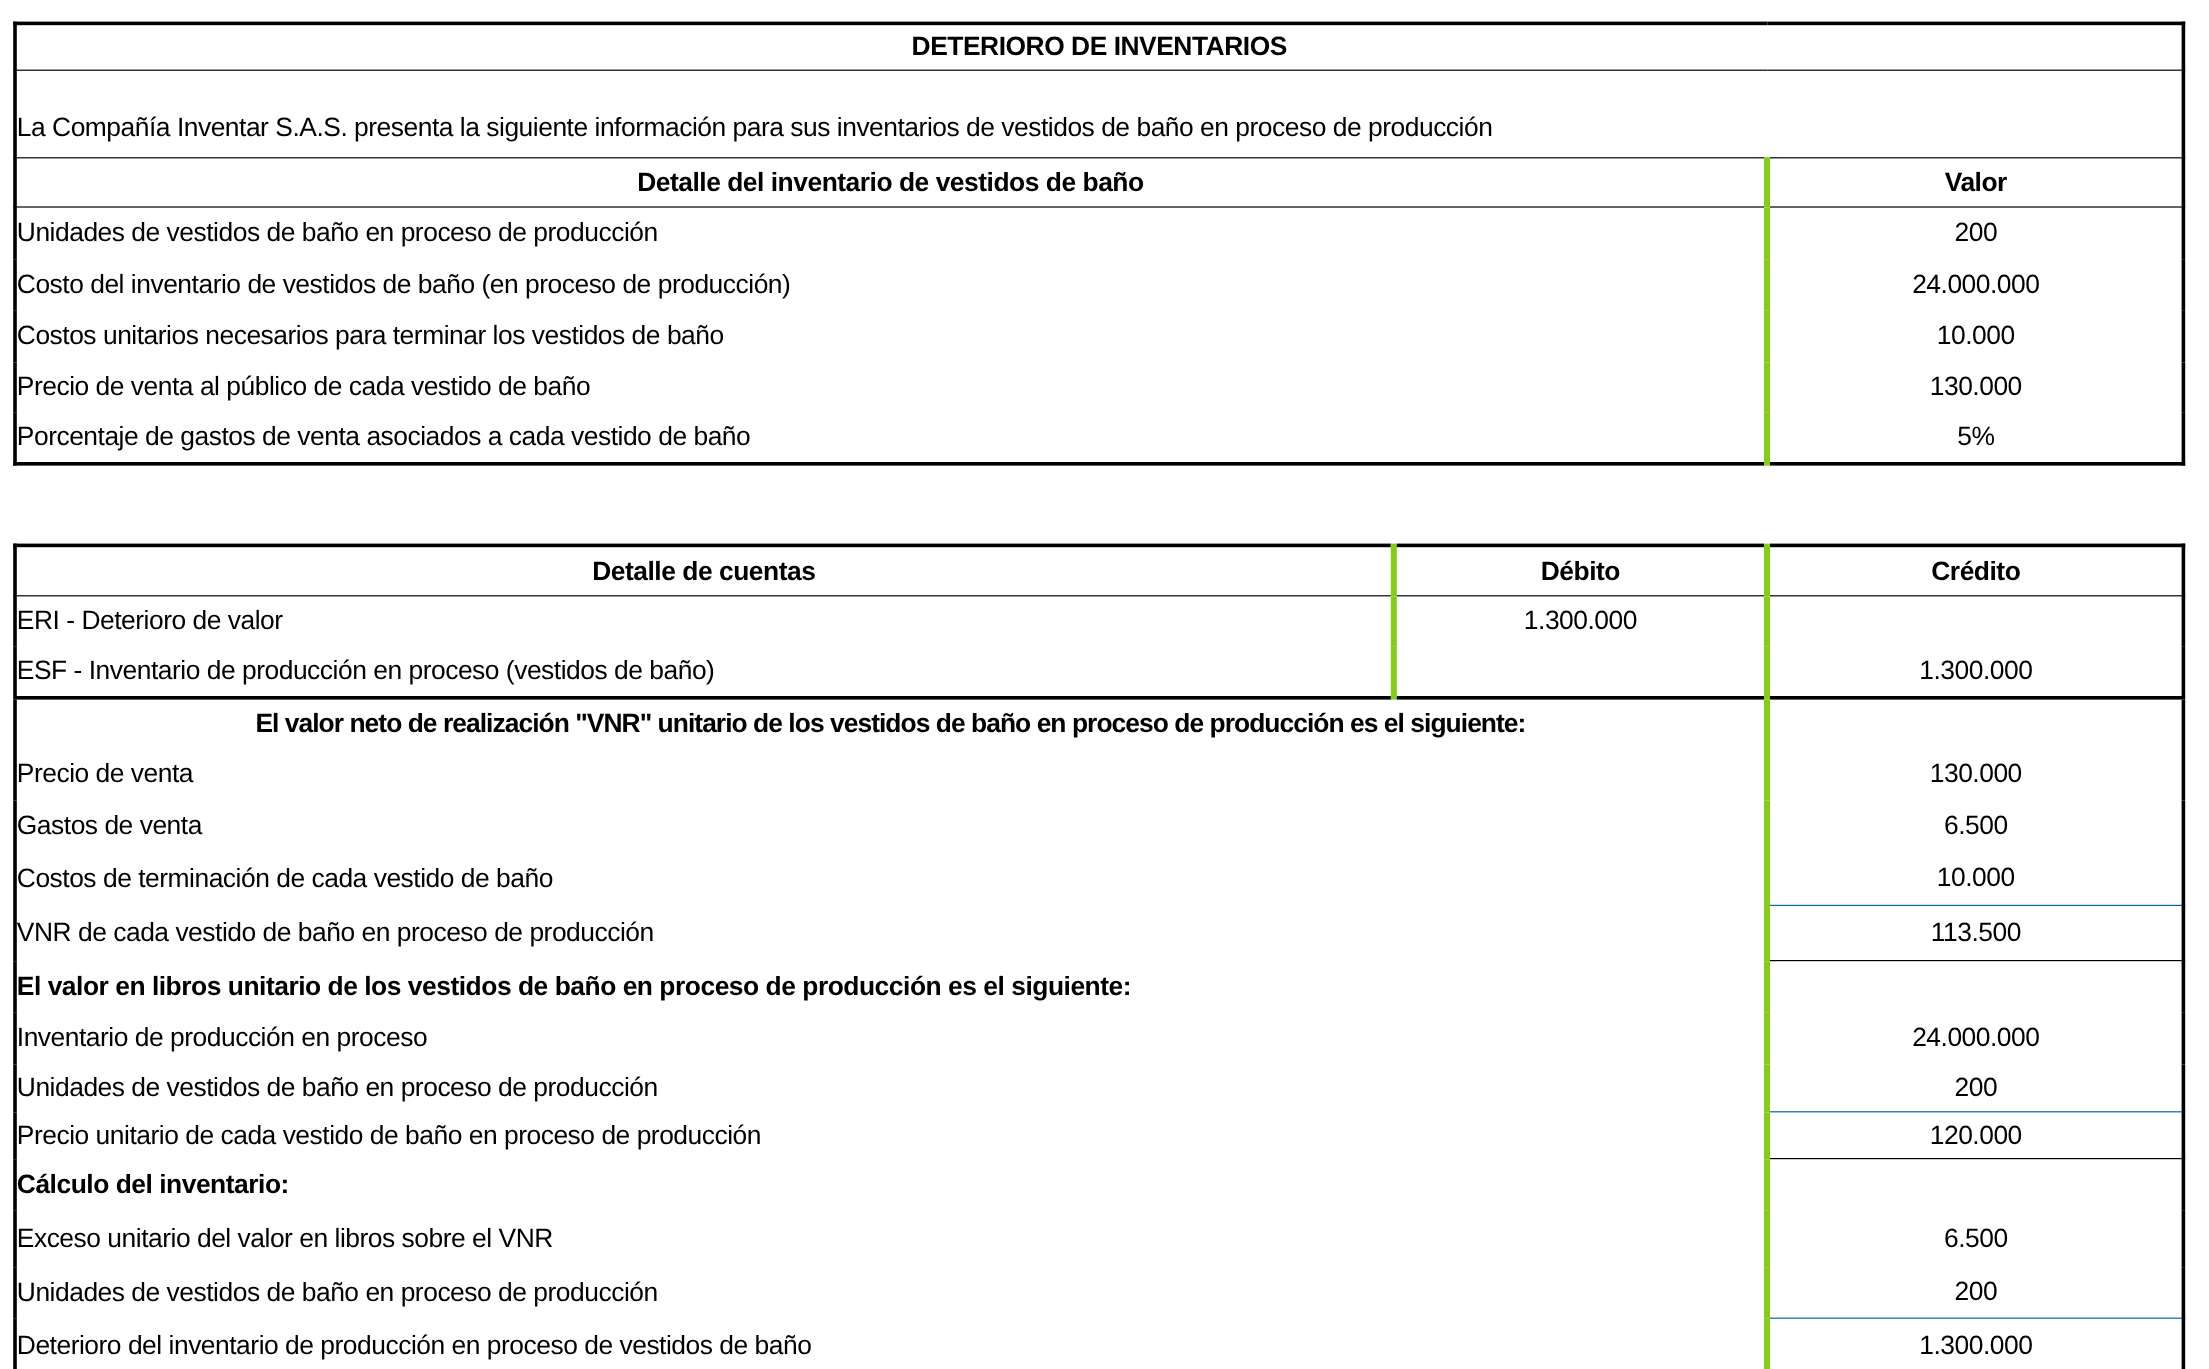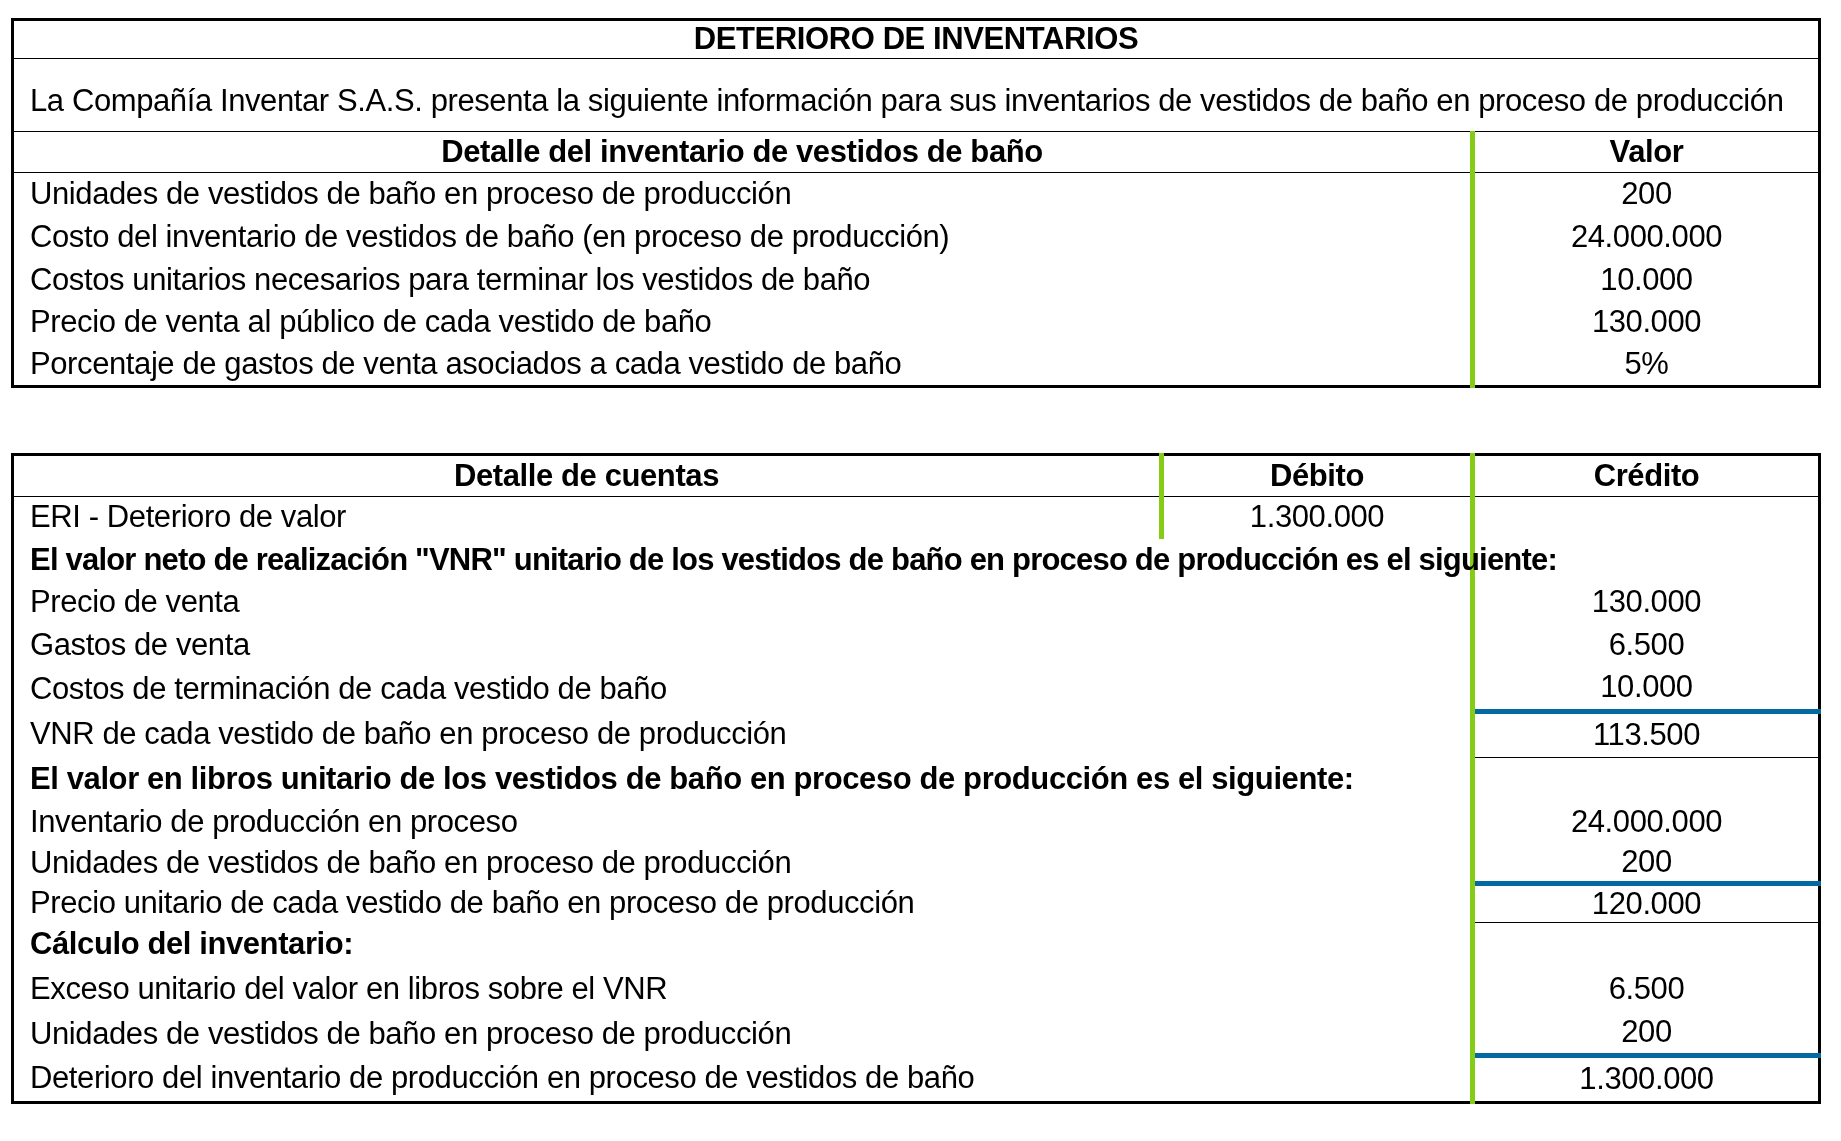--- a/index.html
+++ b/index.html
@@ -22,34 +22,34 @@
     position: absolute;
     left: 11px;
     border-collapse: collapse;
     table-layout: fixed;
     border: 3px solid #000000;
     background: #ffffff;
   }
   #t1 { top: 18px;  width: 1807px; }
   #t2 { top: 435px; width: 1807px; margin-top: 18px; }
   td {
-    font-size: 31px;
+    font-size: 22px;
     line-height: 1.12;
     letter-spacing: -0.4px;
-    padding: 0 16px;
+    padding: 0 0;
     vertical-align: middle;
     white-space: nowrap;
     overflow: visible;
     text-align: left;
   }
   td.c  { text-align: center; }
   td.b  { font-weight: bold; }
   td.br { border-right: 5px solid #84cc16; }
   td.bb { border-bottom: 1px solid #000000; }
-  td.bt { border-top: 5px solid #0369a1; }
+  td.bt { border-top: 1px solid #0369a1; }
   tr.sec td { border-bottom: 3px solid #000000; }
   td.bottom { vertical-align: bottom; padding-bottom: 12px; }
   td.tight { letter-spacing: -0.8px; }
 </style>
 </head>
 <body>
 
 <div class="sheet">
 
   <table id="t1">
@@ -101,20 +101,25 @@
       <tr style="height:42px">
         <td class="c b br bb">Detalle de cuentas</td>
         <td class="c b br bb">Débito</td>
         <td class="c b bb">Crédito</td>
       </tr>
       <tr style="height:42px">
         <td class="br">ERI - Deterioro de valor</td>
         <td class="c br">1.300.000</td>
         <td class="c"></td>
       </tr>
+      <tr style="height:43px" class="sec">
+        <td class="br">ESF - Inventario de producción en proceso (vestidos de baño)</td>
+        <td class="c br"></td>
+        <td class="c">1.300.000</td>
+      </tr>
 
       <tr style="height:43px">
         <td colspan="2" class="c b br tight">El valor neto de realización "VNR" unitario de los vestidos de baño en proceso de producción es el siguiente:</td>
         <td></td>
       </tr>
       <tr style="height:42px">
         <td colspan="2" class="br">Precio de venta</td>
         <td class="c">130.000</td>
       </tr>
       <tr style="height:43px">

